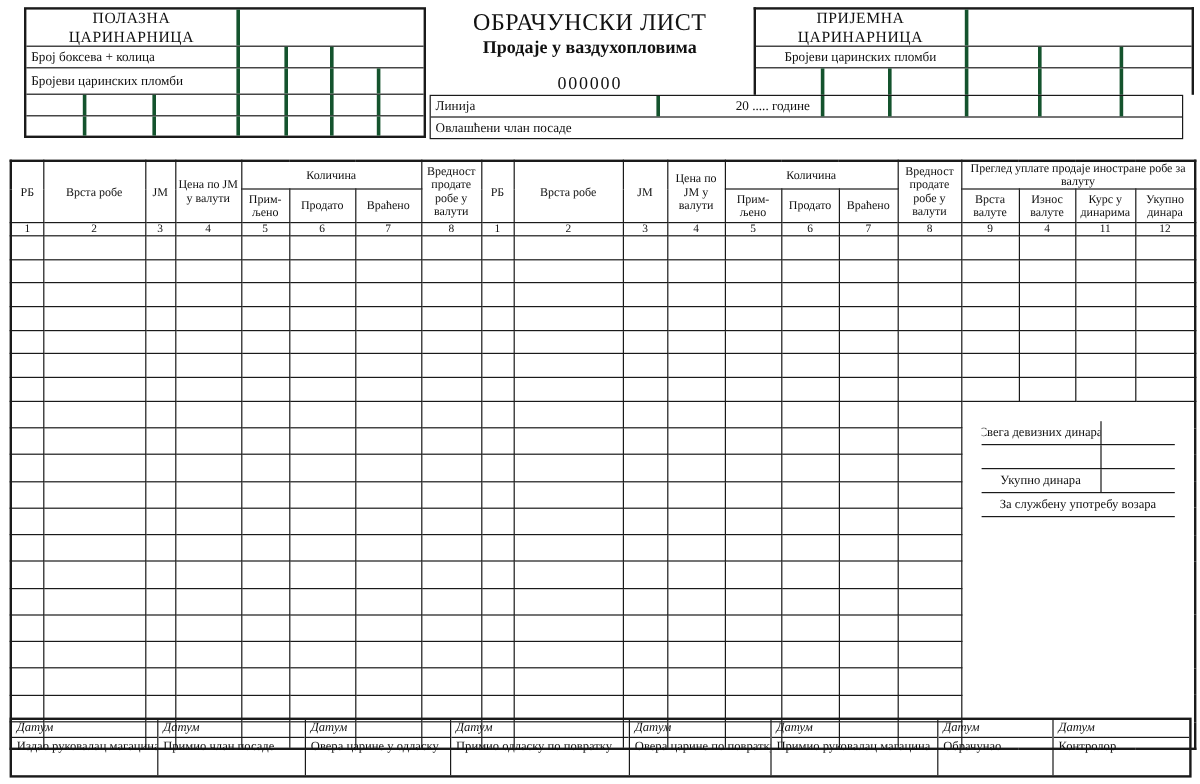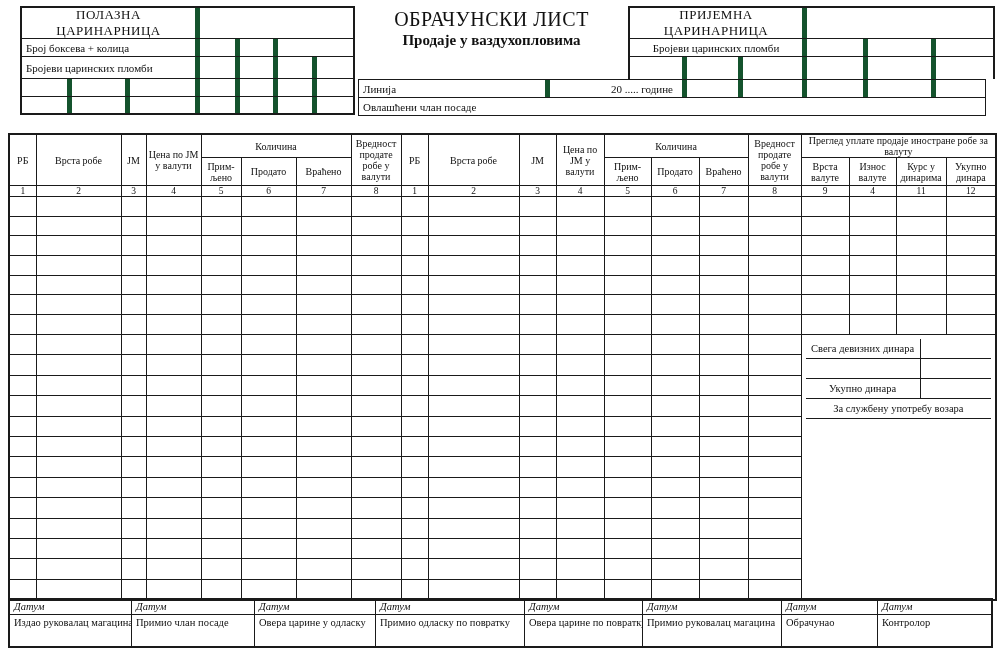--- a/index.html
+++ b/index.html
@@ -6,21 +6,21 @@
   .page{position:relative;width:1000px;height:653px;background:#fff;color:#111;
         font-family:"Liberation Serif","DejaVu Serif",serif;overflow:hidden;}
 
   
   .box{position:absolute;border:2px solid #1a1a1a;box-sizing:border-box;
        display:flex;flex-direction:column;font-size:11px;}
   .box.thin{border-width:1px;}
   .brow{display:flex;align-items:stretch;border-bottom:1px solid #1a1a1a;box-sizing:border-box;flex:0 0 auto;}
   .brow.noline{border-bottom:none;}
   .brow.fill{flex:1 1 auto;}
-  .bcell{border-right:5px solid #14532d;box-sizing:border-box;display:flex;align-items:center;
+  .bcell{border-right:3px solid #14532d;box-sizing:border-box;display:flex;align-items:center;
          padding:0 4px;overflow:hidden;white-space:nowrap;}
   .bcell.last{border-right:none;flex:1 1 auto;}
   .bcell.title-cell{justify-content:center;text-align:center;white-space:normal;
                     font-size:13px;letter-spacing:.5px;line-height:1.25;}
   .bcell.centered{justify-content:center;}
   .bcell.year{justify-content:flex-end;padding-right:9px;}
 
   .left-box{left:20px;top:6px;width:335px;height:109px;}
   .right-box{left:628px;top:6px;width:367px;height:73px;border-bottom:none;}
   .linija-box{left:358px;top:79px;width:628px;height:37px;}
@@ -35,21 +35,21 @@
   .main-table{position:absolute;left:8px;top:133px;width:987px;border-collapse:collapse;
               table-layout:fixed;border:2px solid #1a1a1a;}
   .main-table th,.main-table td{border:1px solid #1a1a1a;padding:0 1px;text-align:center;
               vertical-align:middle;font-size:10px;line-height:11px;font-weight:normal;overflow:hidden;}
   tr.h1{height:20px;}
   tr.h2{height:28px;}
   tr.hnum{height:11px;}
   tr.hnum td{font-size:9.5px;line-height:10px;}
   .main-table tbody tr{height:19.7px;}
 
-  td.summary-area{padding:4px;vertical-align:top;}
+  td.summary-area{padding:16px;vertical-align:top;}
   .sum-wrap{display:flex;flex-direction:column;height:256px;font-size:10.5px;}
   .sum-row{display:flex;height:20px;border-bottom:1px solid #1a1a1a;box-sizing:border-box;flex:0 0 auto;}
   .sum-label{width:62%;border-right:1px solid #1a1a1a;box-sizing:border-box;display:flex;
              align-items:center;justify-content:center;overflow:hidden;white-space:nowrap;}
   .sum-value{flex:1 1 auto;}
   .sum-single{height:20px;border-bottom:1px solid #1a1a1a;box-sizing:border-box;display:flex;
               align-items:center;justify-content:center;flex:0 0 auto;white-space:nowrap;}
   .sum-rest{flex:1 1 auto;}
 
   
@@ -99,20 +99,21 @@
       <div class="bcell" style="flex:0 0 40px"></div>
       <div class="bcell" style="flex:0 0 38px"></div>
       <div class="bcell" style="flex:0 0 39px"></div>
       <div class="bcell last"></div>
     </div>
   </div>
 
   <div class="center-title">
     <div class="t1">ОБРАЧУНСКИ ЛИСТ</div>
     <div class="t2">Продаје у ваздухопловима</div>
+    <div class="serial">000000</div>
   </div>
 
   <div class="box right-box">
     <div class="brow" style="height:31px">
       <div class="bcell title-cell" style="flex:0 0 177px">ПРИЈЕМНА ЦАРИНАРНИЦА</div>
       <div class="bcell last"></div>
     </div>
     <div class="brow" style="height:18px">
       <div class="bcell centered" style="flex:0 0 177px">Бројеви царинских пломби</div>
       <div class="bcell" style="flex:0 0 61px"></div>

